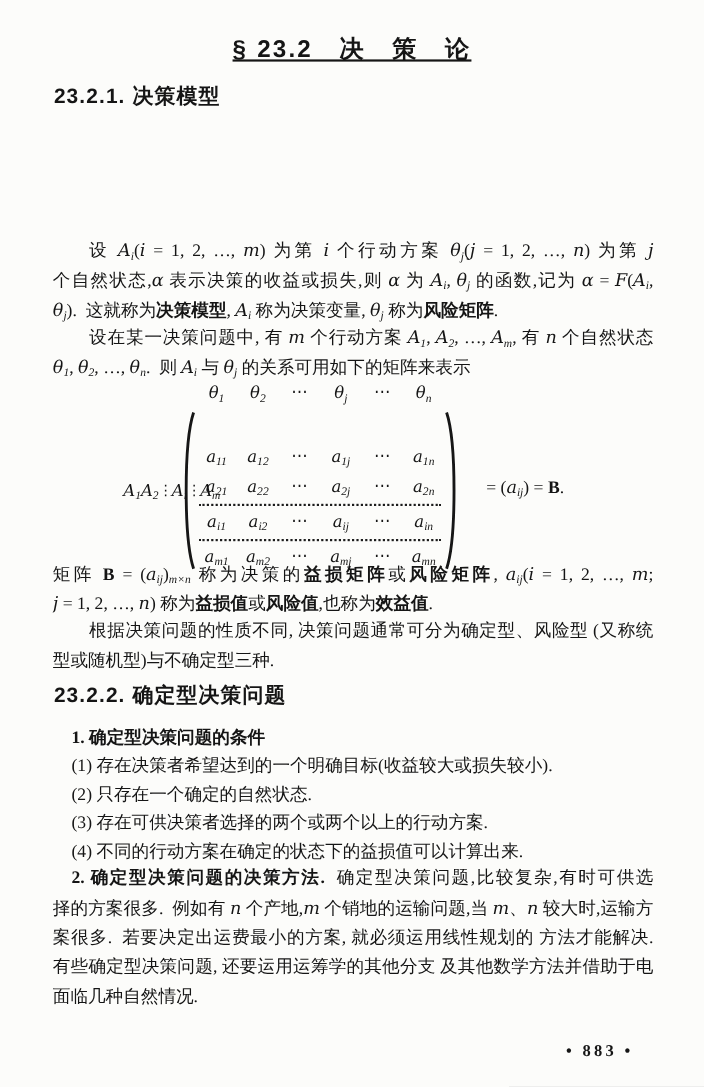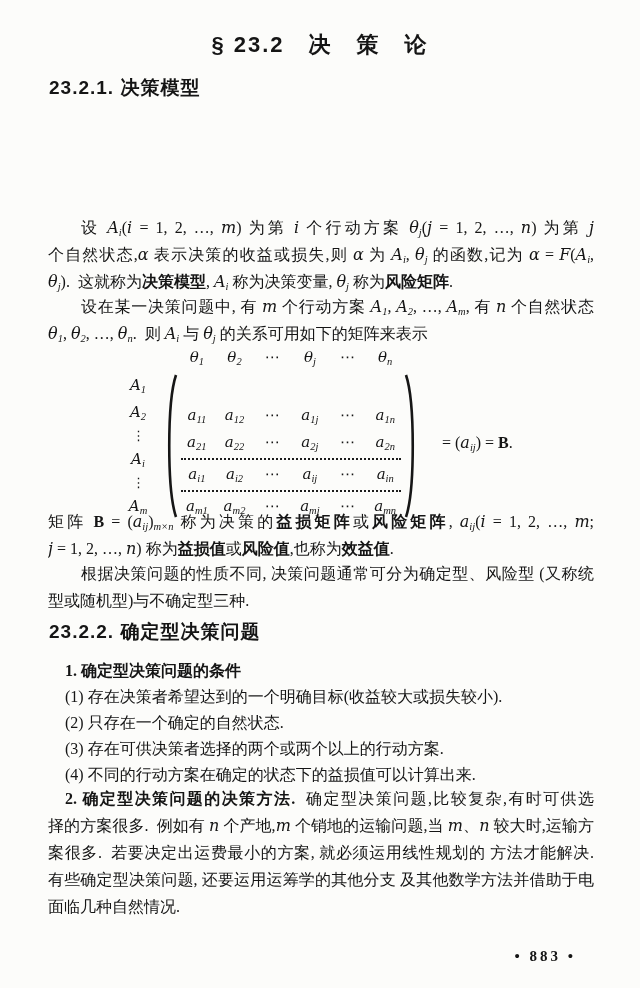--- a/index.html
+++ b/index.html
@@ -10,21 +10,21 @@
     color:#151515;
     font-family:"Liberation Serif","DejaVu Serif",serif;
     font-size:16px;
     overflow:hidden;
     margin:0 auto;
   }
   .title{
     position:absolute;top:30px;left:0;width:100%;
     text-align:center;
     font-family:"Liberation Sans","DejaVu Sans",sans-serif;
-    font-weight:bold;font-size:22px;letter-spacing:2px;
+    font-weight:bold;font-size:22px;letter-spacing:2px;text-decoration:underline;
   }
   .h-sec{
     position:absolute;left:49px;
     font-family:"Liberation Sans","DejaVu Sans",sans-serif;
     font-weight:bold;font-size:19px;letter-spacing:1px;
   }
   .h1{top:75px;}
   .h2{top:619px;}
   .block{position:absolute;left:48px;width:546px;}
   .ln{
@@ -38,21 +38,21 @@
   .ind1{text-indent:17px;}
   b{font-weight:bold;}
   i{font-style:italic;font-family:"DejaVu Serif","Liberation Serif",serif;}
   sub{font-size:10.5px;font-style:italic;line-height:0;vertical-align:-3px;}
 
   
   .matrix{position:absolute;left:112px;top:344px;width:470px;font-size:15px;}
   .m-header{display:flex;margin-left:66px;width:226px;height:26px;}
   .mc{flex:1;text-align:center;line-height:26px;}
   .m-body{display:flex;margin-top:2px;height:148px;}
-  .m-labels{width:52px;display:flex;flex-direction:column;align-items:flex-end;padding-right:0;}
+  .m-labels{width:52px;display:flex;flex-direction:row;align-items:center;padding-right:0;}
   .m-lab{width:100%;text-align:center;}
   .rh{height:27px;line-height:27px;}
   .dh{height:20px;line-height:20px;font-size:13px;letter-spacing:-1px;}
   .m-paren{width:14px;height:148px;flex:0 0 14px;}
   .m-paren svg{display:block;width:14px;height:148px;}
   .m-grid{width:226px;display:flex;flex-direction:column;margin-top:30px;}
   .m-row{display:flex;height:27px;}
   .m-row .mc{line-height:27px;}
   .m-dotrow{height:20px;display:flex;align-items:center;padding:0 3px;}
   .m-dotline{width:100%;border-top:2px dotted #1c1c1c;}

